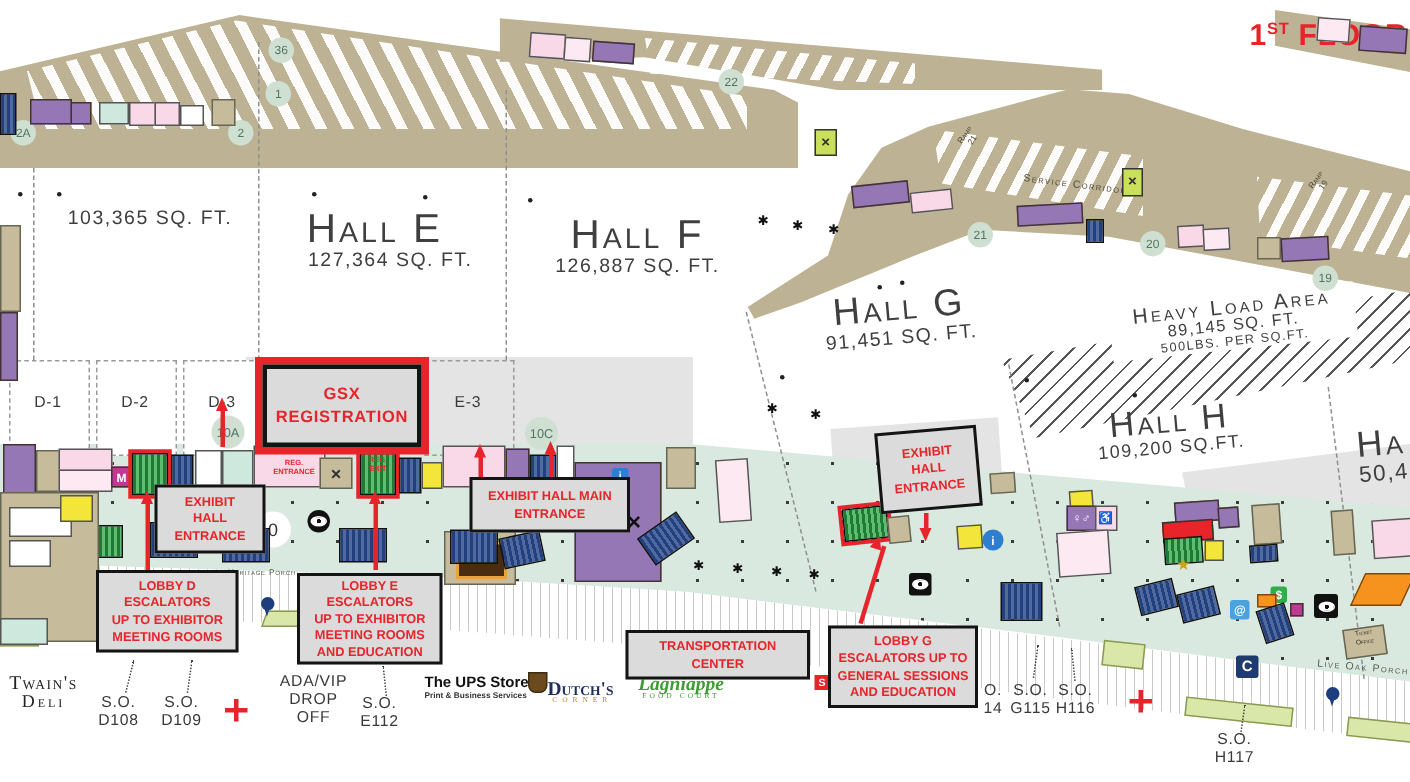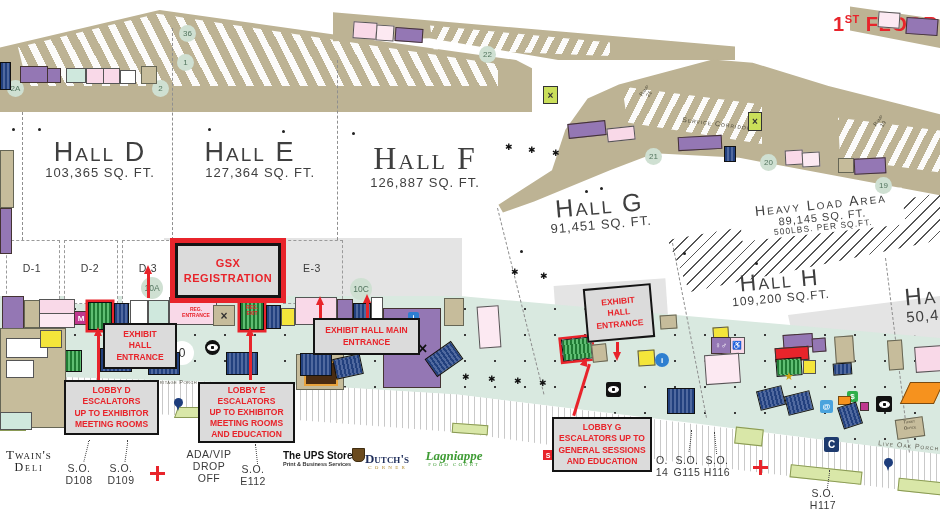--- a/index.html
+++ b/index.html
@@ -105,29 +105,28 @@
   <div class="abs dashbox" style="left:6px;top:240px;width:52px;height:62px;"></div>
   <div class="abs dashbox" style="left:64px;top:240px;width:52px;height:62px;"></div>
   <div class="abs dashbox" style="left:122px;top:240px;width:50px;height:62px;"></div>
   <div class="abs dashbox" style="left:283px;top:240px;width:58px;height:62px;background:transparent;"></div>
   <div class="abs so" style="left:16px;top:262px;width:32px;">D-1</div>
   <div class="abs so" style="left:74px;top:262px;width:32px;">D-2</div>
   <div class="abs so" style="left:132px;top:262px;width:32px;">D-3</div>
   <div class="abs so" style="left:296px;top:262px;width:32px;">E-3</div>
 
   <div class="abs hall" style="left:35px;top:138px;width:130px;">
-    <div class="hn" style="font-size:27px;">Hall D</div>
     <div class="hs" style="font-size:13px;">103,365 SQ. FT.</div>
   </div>
   <div class="abs hall" style="left:185px;top:138px;width:130px;">
     <div class="hn" style="font-size:27px;">Hall E</div>
     <div class="hs" style="font-size:13px;text-align:right;">127,364 SQ. FT.</div>
   </div>
   <div class="abs hall" style="left:360px;top:142px;width:130px;">
-    <div class="hn" style="font-size:32px;font-family:Liberation Serif, serif;">Hall F</div>
+    <div class="hn" style="font-size:27px;">Hall F</div>
     <div class="hs" style="font-size:13px;">126,887 SQ. FT.</div>
   </div>
   <div class="abs hall" style="left:535px;top:192px;width:130px;transform:rotate(-5deg);">
     <div class="hn" style="font-size:25px;">Hall G</div>
     <div class="hs" style="font-size:13px;">91,451 SQ. FT.</div>
   </div>
   <div class="abs hall" style="left:715px;top:268px;width:130px;transform:rotate(-5deg);">
     <div class="hn" style="font-size:23px;">Hall H</div>
     <div class="hs" style="font-size:12px;">109,200 SQ.FT.</div>
   </div>
@@ -375,18 +374,20 @@
 ENTRANCE</div>
   <div class="abs callout" style="left:48px;top:380px;width:91px;height:51px;margin-left:16px;">LOBBY D
 ESCALATORS
 UP TO EXHIBITOR
 MEETING ROOMS</div>
   <div class="abs callout" style="left:198px;top:382px;width:93px;height:57px;">LOBBY E
 ESCALATORS
 UP TO EXHIBITOR
 MEETING ROOMS
 AND EDUCATION</div>
+  <div class="abs callout" style="left:417px;top:420px;width:119px;height:29px;">TRANSPORTATION
+CENTER</div>
   <div class="abs callout" style="left:552px;top:417px;width:96px;height:51px;">LOBBY G
 ESCALATORS UP TO
 GENERAL SESSIONS
 AND EDUCATION</div>
 
 </div>
 
 </body></html>

